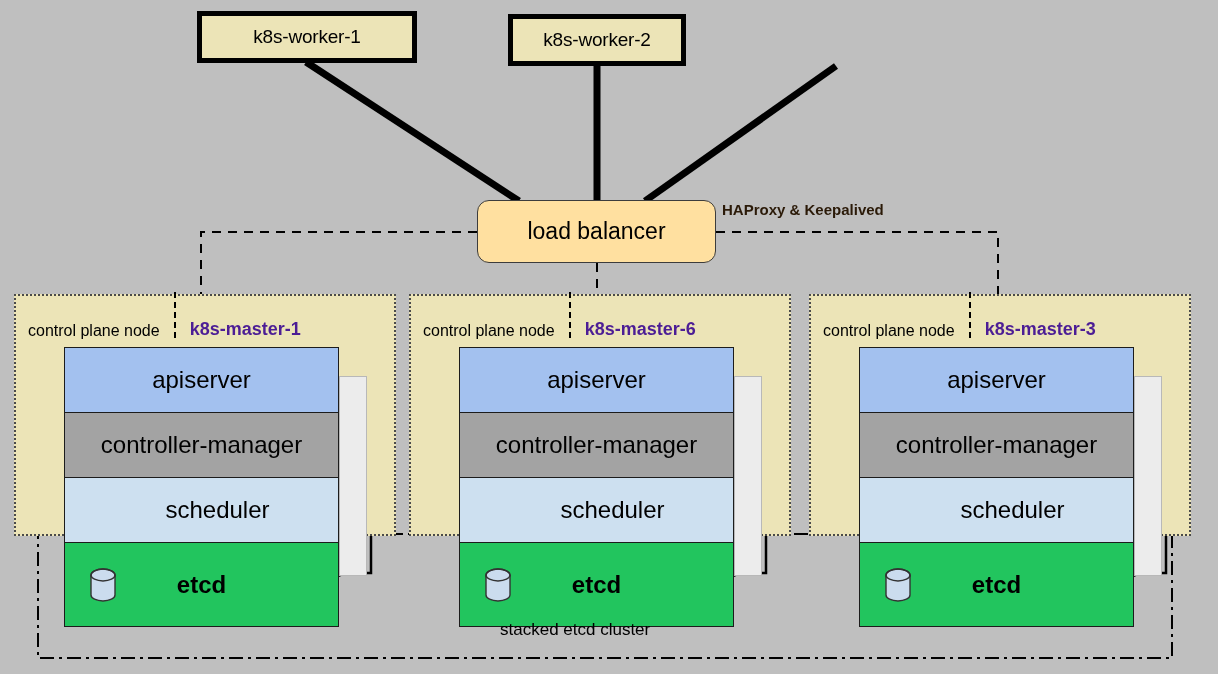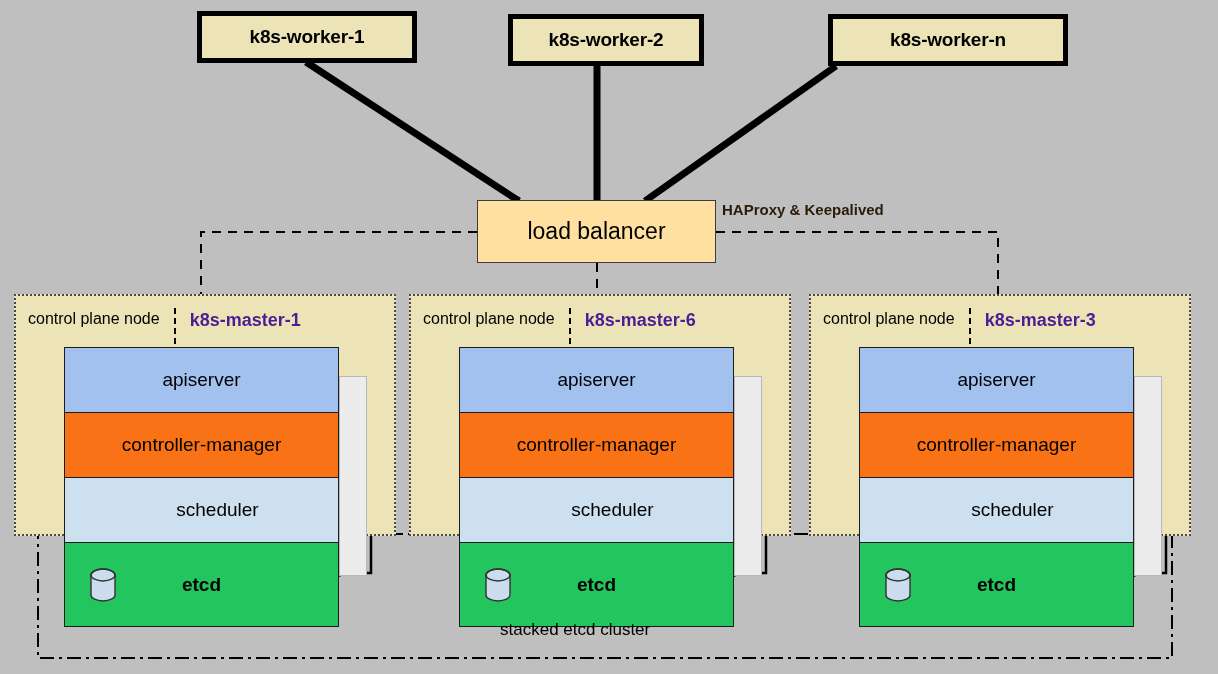--- a/index.html
+++ b/index.html
@@ -28,21 +28,21 @@
 
   
   .worker-box {
     position: absolute;
     background: #ece4b7;
     border: 5px solid #000000;
     box-sizing: border-box;
     display: flex;
     align-items: center;
     justify-content: center;
-    font-weight: bold;
+    font-weight: normal;
     font-size: 19px;
     color: #000000;
     letter-spacing: -0.2px;
   }
 
   
   .lb-box {
     position: absolute;
     background: #ffe0a0;
     border: 1.5px solid #3c3c3c;
@@ -68,21 +68,21 @@
     border: 2px dotted #4a4a4a;
     box-sizing: border-box;
   }
   .cp-header {
     position: absolute;
     top: 14px;
     left: 0;
     right: 0;
     height: 30px;
     display: flex;
-    align-items: flex-start;
+    align-items: flex-end;
   }
   .cp-header-left {
     font-size: 16px;
     color: #000000;
     white-space: nowrap;
   }
   .cp-header-divider {
     width: 0;
     height: 46px;
     border-left: 2px dashed #000000;
@@ -103,28 +103,28 @@
     box-sizing: border-box;
   }
   .comp {
     position: relative;
     box-sizing: border-box;
     border: 1.5px solid #1c1c1c;
     border-bottom-width: 0;
     display: flex;
     align-items: center;
     justify-content: center;
-    font-size: 19px;
+    font-size: 24px;
     color: #000000;
   }
   .comp:last-child {
     border-bottom-width: 1.5px;
   }
   .comp.apiserver   { background: #a3c1ef; height: 65px; }
-  .comp.controller  { background: #f97316; height: 65px; justify-content: center; }
+  .comp.controller  { background: #a3a3a3; height: 65px; justify-content: center; }
   .comp.scheduler   { background: #cde0f0; height: 65px; padding-left: 32px; }
   .comp.etcd        { background: #22c55e; height: 85px; font-weight: bold; }
 
   .db-icon {
     position: absolute;
     left: 24px;
     top: 50%;
     transform: translateY(-50%);
     width: 28px;
     height: 34px;
@@ -178,28 +178,25 @@
     <path d="M339,380 L371,380 L371,573 L339,573" fill="none" stroke="#000000" stroke-width="2.5" marker-start="url(#arrowLeft)" marker-end="url(#arrowLeft)"></path>
 
     <path d="M734,380 L766,380 L766,573 L734,573" fill="none" stroke="#000000" stroke-width="2.5" marker-start="url(#arrowLeft)" marker-end="url(#arrowLeft)"></path>
 
     <path d="M1134,380 L1166,380 L1166,573 L1134,573" fill="none" stroke="#000000" stroke-width="2.5" marker-start="url(#arrowLeft)" marker-end="url(#arrowLeft)"></path>
   </svg>
 
   <div class="worker-box" style="left:197px; top:11px; width:220px; height:52px;">
     <span>k8s-worker-1</span>
   </div>
-  <div class="worker-box" style="left:508px; top:14px; width:196px; height:52px;">
+  <div class="worker-box" style="left:508px; top:14px; width:178px; height:52px;">
     <span>k8s-worker-2</span>
   </div>
-  <div class="worker-box" style="left:828px; top:14px; width:240px; height:52px;">
-    <span>k8s-worker-n</span>
-  </div>
-
-  <div class="lb-box" style="left:477px; top:200px; width:239px; height:63px;">
+
+  <div class="lb-box" style="left:477px; top:200px; width:239px; height:63px;border-radius:12px;">
     <span>load balancer</span>
   </div>
   <div class="lb-annotation" style="left:722px; top:201px;">HAProxy &amp; Keepalived</div>
 
   <div class="cp-panel" style="left:14px; top:294px; width:382px; height:242px;">
     <div class="cp-header" style="padding-left:12px;">
       <span class="cp-header-left">control plane node</span>
       <span class="cp-header-divider"></span>
       <span class="cp-header-right">k8s-master-1</span>
     </div>

